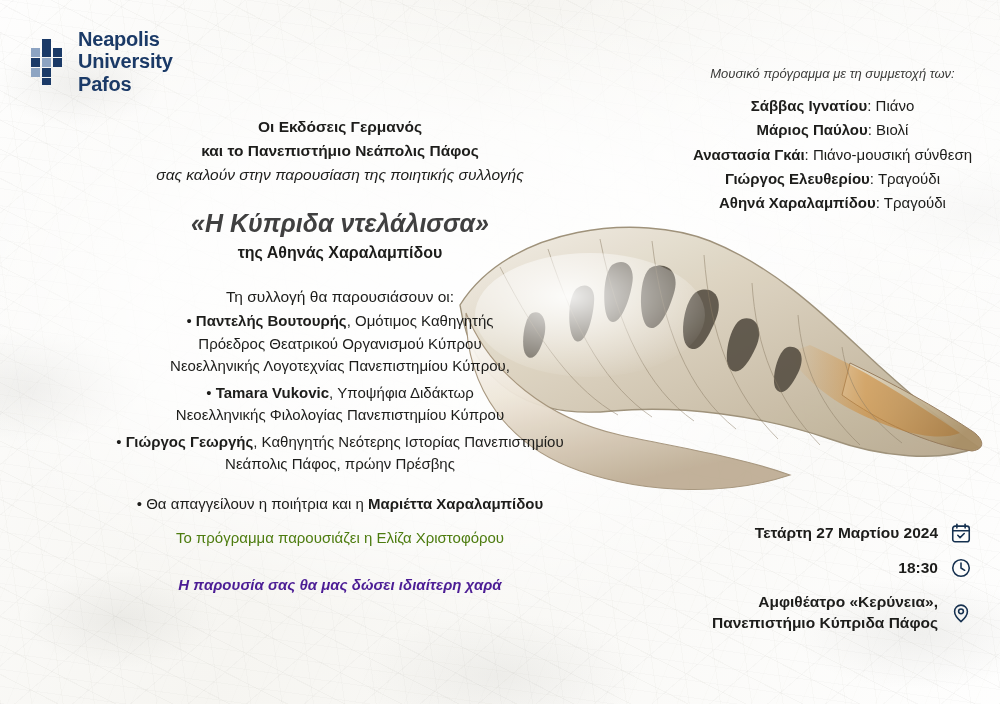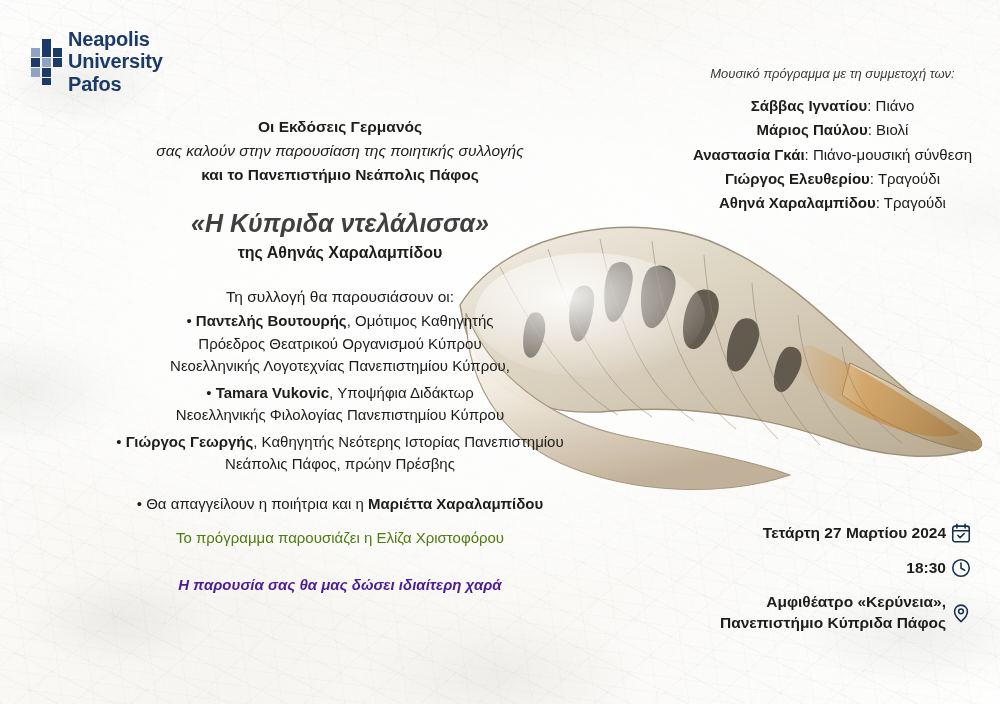--- a/index.html
+++ b/index.html
@@ -67,20 +67,21 @@
     pointer-events: none;
   }
 
   
   .logo {
     position: absolute;
     left: 28px;
     top: 28px;
     display: flex;
     align-items: center;
+    gap: 10px;
   }
   .logo-mark {
     width: 40px;
     height: 46px;
     position: relative;
   }
   .logo-text {
     font-family: "Liberation Sans", sans-serif;
     font-weight: bold;
     font-size: 20px;
@@ -180,21 +181,21 @@
     position: absolute;
     right: 28px;
     top: 522px;
     width: 300px;
     color: #1d1d1b;
   }
   .detail-row {
     display: flex;
     align-items: center;
     justify-content: flex-end;
-    gap: 4px;
+    gap: 12px;
     margin-bottom: 13px;
   }
   .detail-text {
     text-align: right;
     font-size: 15.5px;
     font-weight: bold;
     line-height: 1.35;
   }
   .detail-text .l2 { display: block; }
   .detail-icon {
@@ -297,24 +298,24 @@
       <span>University</span>
       <span>Pafos</span>
     </div>
   </div>
 
   <div class="left-col">
 
     <div class="invite-line">
       <b>Οι Εκδόσεις Γερμανός</b>
     </div>
-    <div class="invite-line italic">σας καλούν στην παρουσίαση της ποιητικής συλλογής</div>
     <div class="invite-line">
       <b>και το Πανεπιστήμιο Νεάπολις Πάφος</b>
     </div>
+    <div class="invite-line italic">σας καλούν στην παρουσίαση της ποιητικής συλλογής</div>
 
     <div class="book-title">«Η Κύπριδα ντελάλισσα»</div>
     <div class="book-author">της Αθηνάς Χαραλαμπίδου</div>
 
     <div class="present-head">Τη συλλογή θα παρουσιάσουν οι:</div>
 
     <div class="speaker">
       <div>
         <span>•</span>
         <span class="nm">Παντελής Βουτουρής</span><span>, Ομότιμος Καθηγητής</span>

